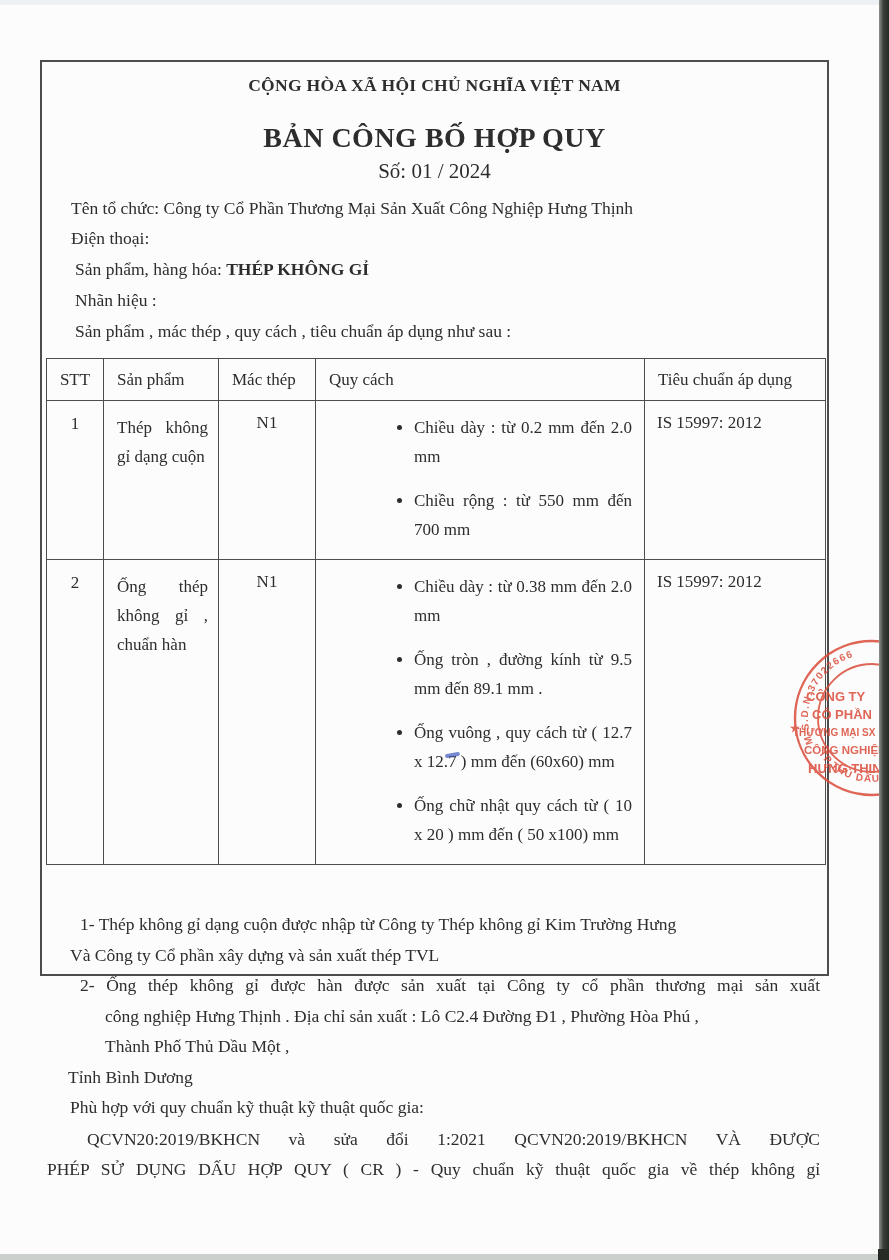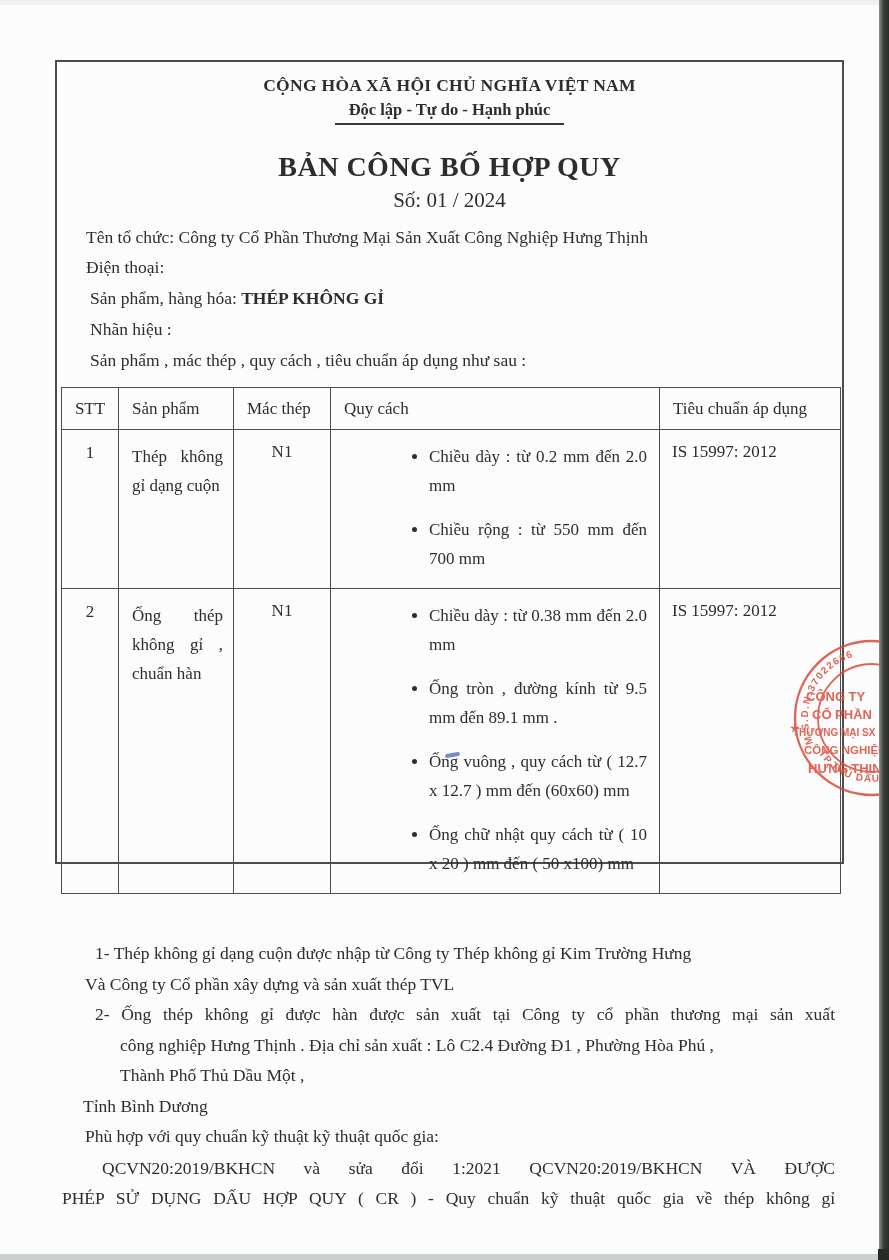--- a/index.html
+++ b/index.html
@@ -10,21 +10,21 @@
     color:#2d2d2d;
   }
   
   .scan-top   { position:absolute; top:0; left:0; width:889px; height:5px; background:#eef1f4; z-index:5; }
   .edge-right { position:absolute; top:0; right:0; width:10px; height:1260px;
                 background:linear-gradient(to right,#8d928d 0%,#3a3f3a 45%,#272c27 100%); z-index:40; }
   .edge-bottom{ position:absolute; bottom:0; left:0; width:889px; height:6px; background:#ccd0cd; z-index:41; }
   .corner-dark{ position:absolute; bottom:0; right:0; width:11px; height:11px; background:#262b26; z-index:42; }
 
   .frame {
-    position:absolute; left:55px; top:60px; width:789px; height:804px;
+    position:absolute; left:40px; top:60px; width:789px; height:916px;
     border:2px solid #4d4d4d; box-sizing:border-box; z-index:10;
   }
 
   .nat-title  { margin-top:13px; text-align:center; font-weight:bold; font-size:17.5px; letter-spacing:.3px; }
   .motto-wrap { text-align:center; margin-top:4px; }
   .motto      { display:inline-block; font-weight:bold; font-size:16.5px;
                 border-bottom:2.5px solid #3a3a3a; padding:0 14px 3px; }
   .doc-title  { margin-top:26px; text-align:center; font-weight:bold; font-size:28px; letter-spacing:.5px; }
   .doc-no     { margin-top:5px; text-align:center; font-size:21px; }
 
@@ -67,23 +67,20 @@
               opacity:.75; z-index:15; }
 </style>
 </head>
 <body>
 
 <div class="scan-top"></div>
 
 <div class="frame">
 
   <div class="nat-title">CỘNG HÒA XÃ HỘI CHỦ NGHĨA VIỆT NAM</div>
-  <div class="motto-wrap">
-    <span class="motto">Độc lập - Tự do - Hạnh phúc</span>
-  </div>
   <div class="doc-title">BẢN CÔNG BỐ HỢP QUY</div>
   <div class="doc-no">Số: 01 / 2024</div>
 
   <div class="body-block">
     <div>Tên tổ chức: Công ty Cổ Phần Thương Mại Sản Xuất Công Nghiệp Hưng Thịnh</div>
     <div>Điện thoại:</div>
   </div>
 
   <div class="product-block">
     <div><span>Sản phẩm, hàng hóa: </span><span class="bold">THÉP KHÔNG GỈ</span></div>

